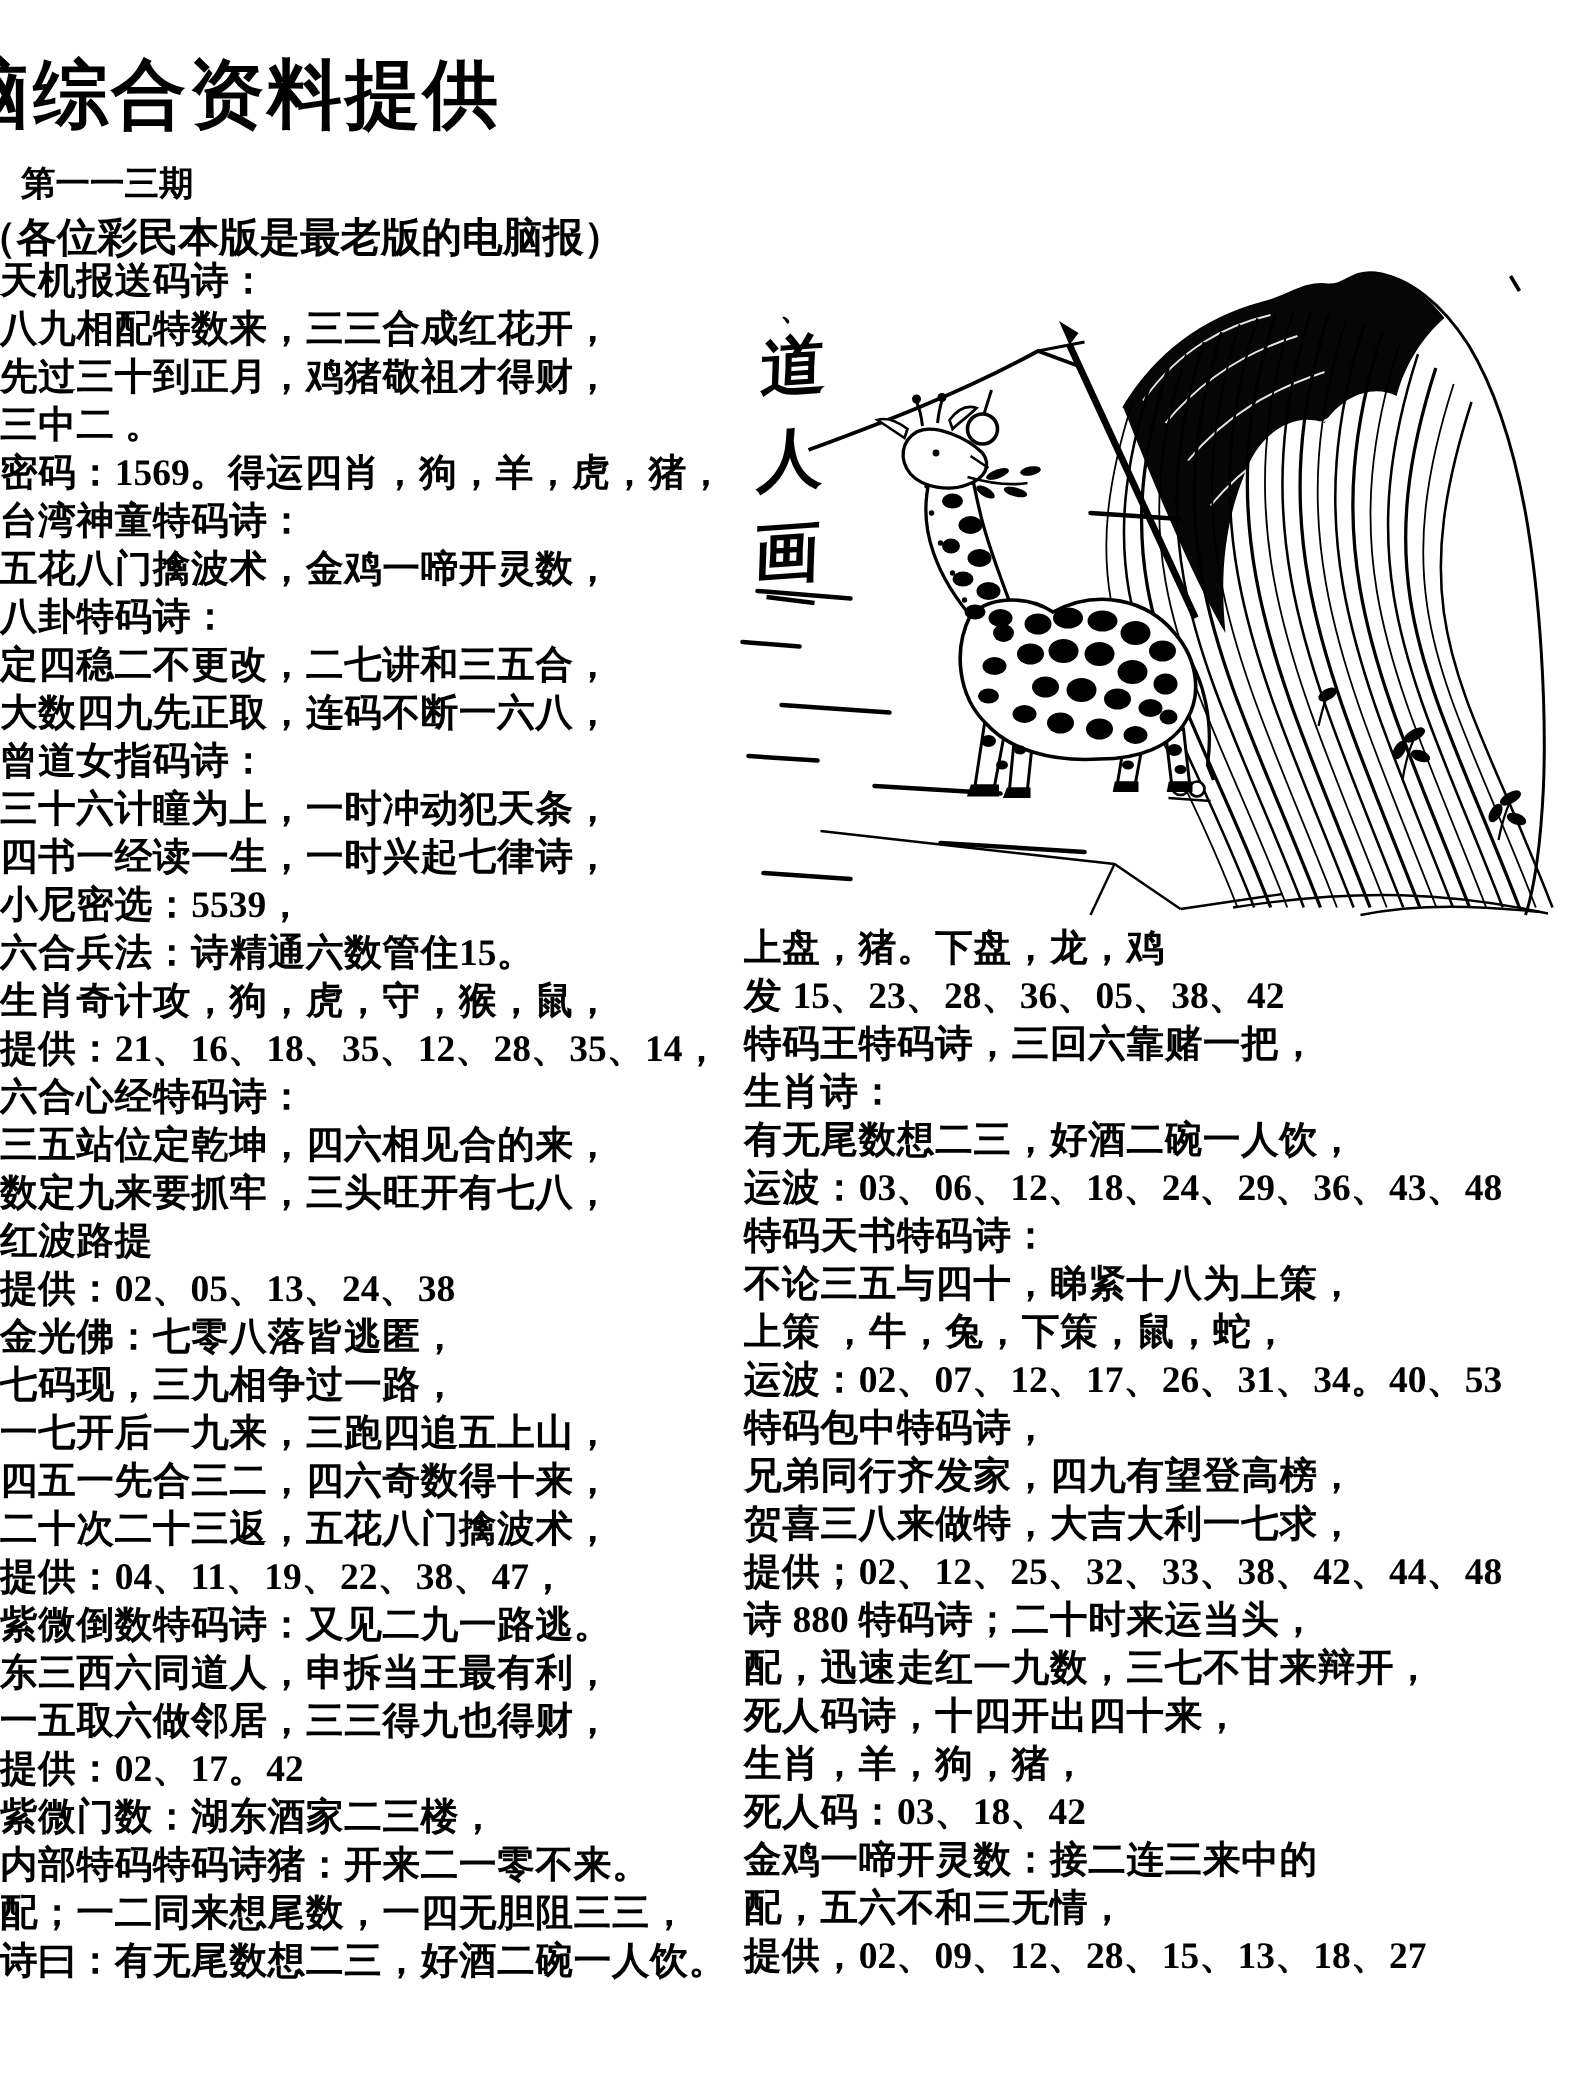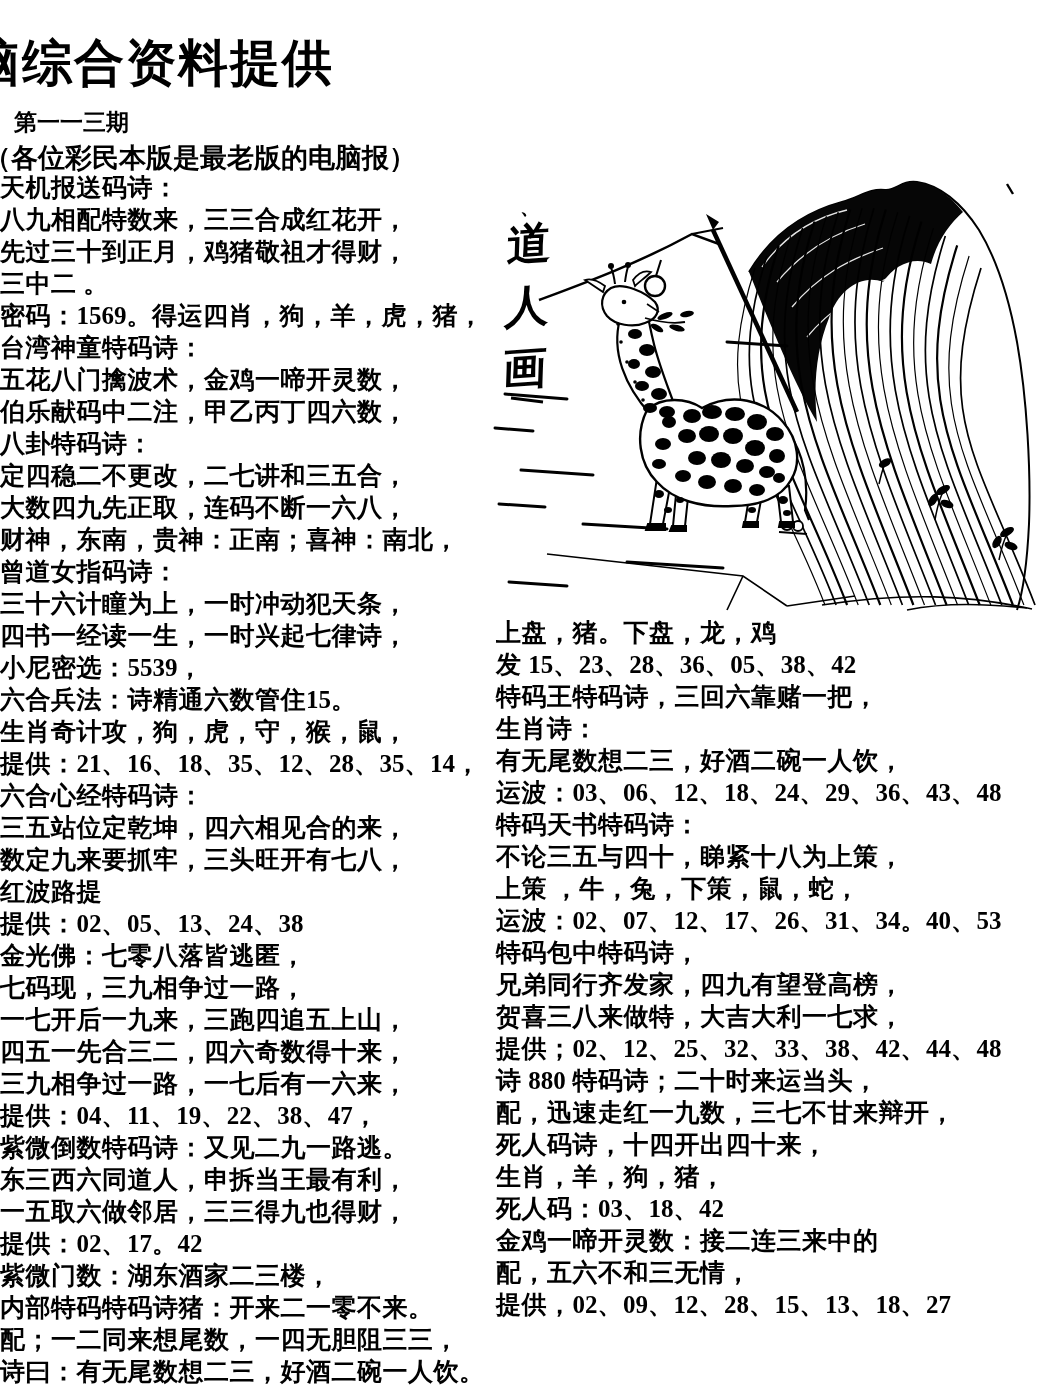--- a/index.html
+++ b/index.html
@@ -56,42 +56,40 @@
   </div>
 
   <div id="left-col" class="col">
       <div class="line autonum">天机报送码诗：</div>
       <div class="line autonum">八九相配特数来，三三合成红花开，</div>
       <div class="line autonum">先过三十到正月，鸡猪敬祖才得财，</div>
       <div class="line autonum">三中二 。</div>
       <div class="line autonum">密码：<b>1569</b>。得运四肖，狗，羊，虎，猪，</div>
       <div class="line autonum">台湾神童特码诗：</div>
       <div class="line autonum">五花八门擒波术，金鸡一啼开灵数，</div>
-      <div class="line autonum">伯乐献码中二注，甲乙丙丁四六数，</div>
       <div class="line autonum">八卦特码诗：</div>
       <div class="line autonum">定四稳二不更改，二七讲和三五合，</div>
       <div class="line autonum">大数四九先正取，连码不断一六八，</div>
-      <div class="line autonum">财神，东南，贵神：正南；喜神：南北，</div>
       <div class="line autonum">曾道女指码诗：</div>
       <div class="line autonum">三十六计瞳为上，一时冲动犯天条，</div>
       <div class="line autonum">四书一经读一生，一时兴起七律诗，</div>
       <div class="line autonum">小尼密选：<b>5539</b>，</div>
       <div class="line autonum">六合兵法：诗精通六数管住<b>15</b>。</div>
       <div class="line autonum">生肖奇计攻，狗，虎，守，猴，鼠，</div>
       <div class="line autonum">提供：<b>21</b>、<b>16</b>、<b>18</b>、<b>35</b>、<b>12</b>、<b>28</b>、<b>35</b>、<b>14</b>，</div>
       <div class="line autonum">六合心经特码诗：</div>
       <div class="line autonum">三五站位定乾坤，四六相见合的来，</div>
       <div class="line autonum">数定九来要抓牢，三头旺开有七八，</div>
       <div class="line autonum">红波路提</div>
       <div class="line autonum">提供：<b>02</b>、<b>05</b>、<b>13</b>、<b>24</b>、<b>38</b></div>
       <div class="line autonum">金光佛：七零八落皆逃匿，</div>
       <div class="line autonum">七码现，三九相争过一路，</div>
       <div class="line autonum">一七开后一九来，三跑四追五上山，</div>
       <div class="line autonum">四五一先合三二，四六奇数得十来，</div>
-      <div class="line autonum">三九相争过一路，一七后有一六来，</div>
+      <div class="line autonum">二十次二十三返，五花八门擒波术，</div>
       <div class="line autonum">提供：<b>04</b>、<b>11</b>、<b>19</b>、<b>22</b>、<b>38</b>、<b>47</b>，</div>
       <div class="line autonum">紫微倒数特码诗：又见二九一路逃。</div>
       <div class="line autonum">东三西六同道人，申拆当王最有利，</div>
       <div class="line autonum">一五取六做邻居，三三得九也得财，</div>
       <div class="line autonum">提供：<b>02</b>、<b>17</b>。<b>42</b></div>
       <div class="line autonum">紫微门数：湖东酒家二三楼，</div>
       <div class="line autonum">内部特码特码诗猪：开来二一零不来。</div>
       <div class="line autonum">配；一二同来想尾数，一四无胆阻三三，</div>
       <div class="line autonum">诗曰：有无尾数想二三，好酒二碗一人饮。</div>
     </div>

